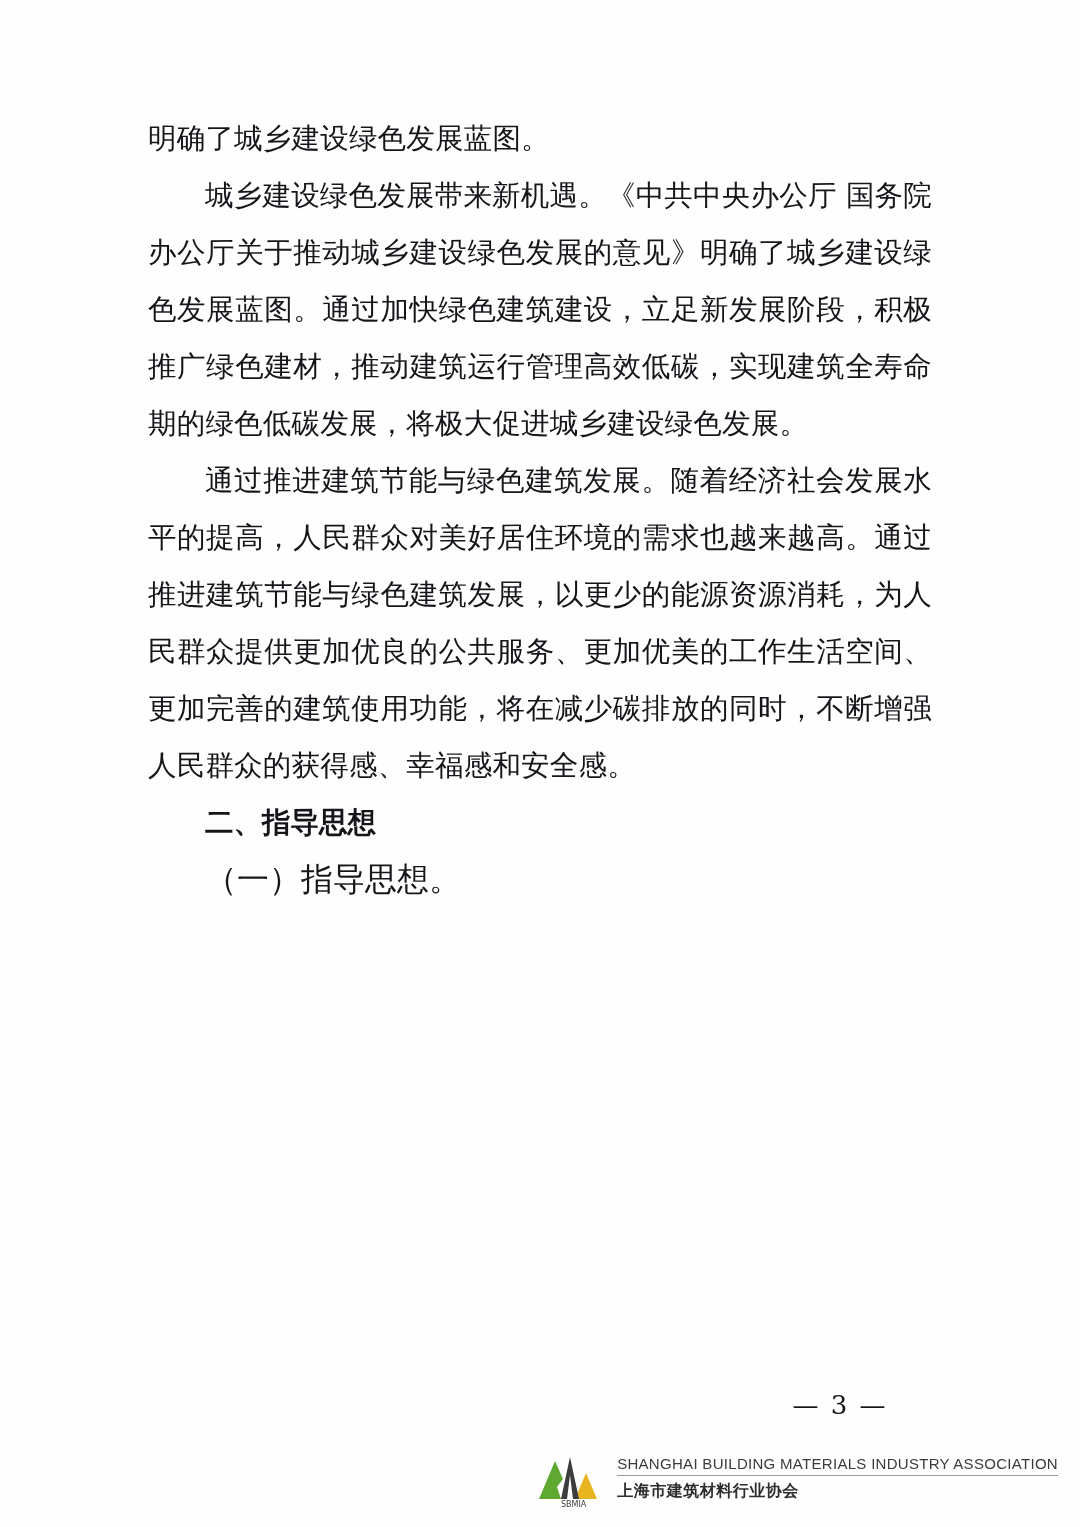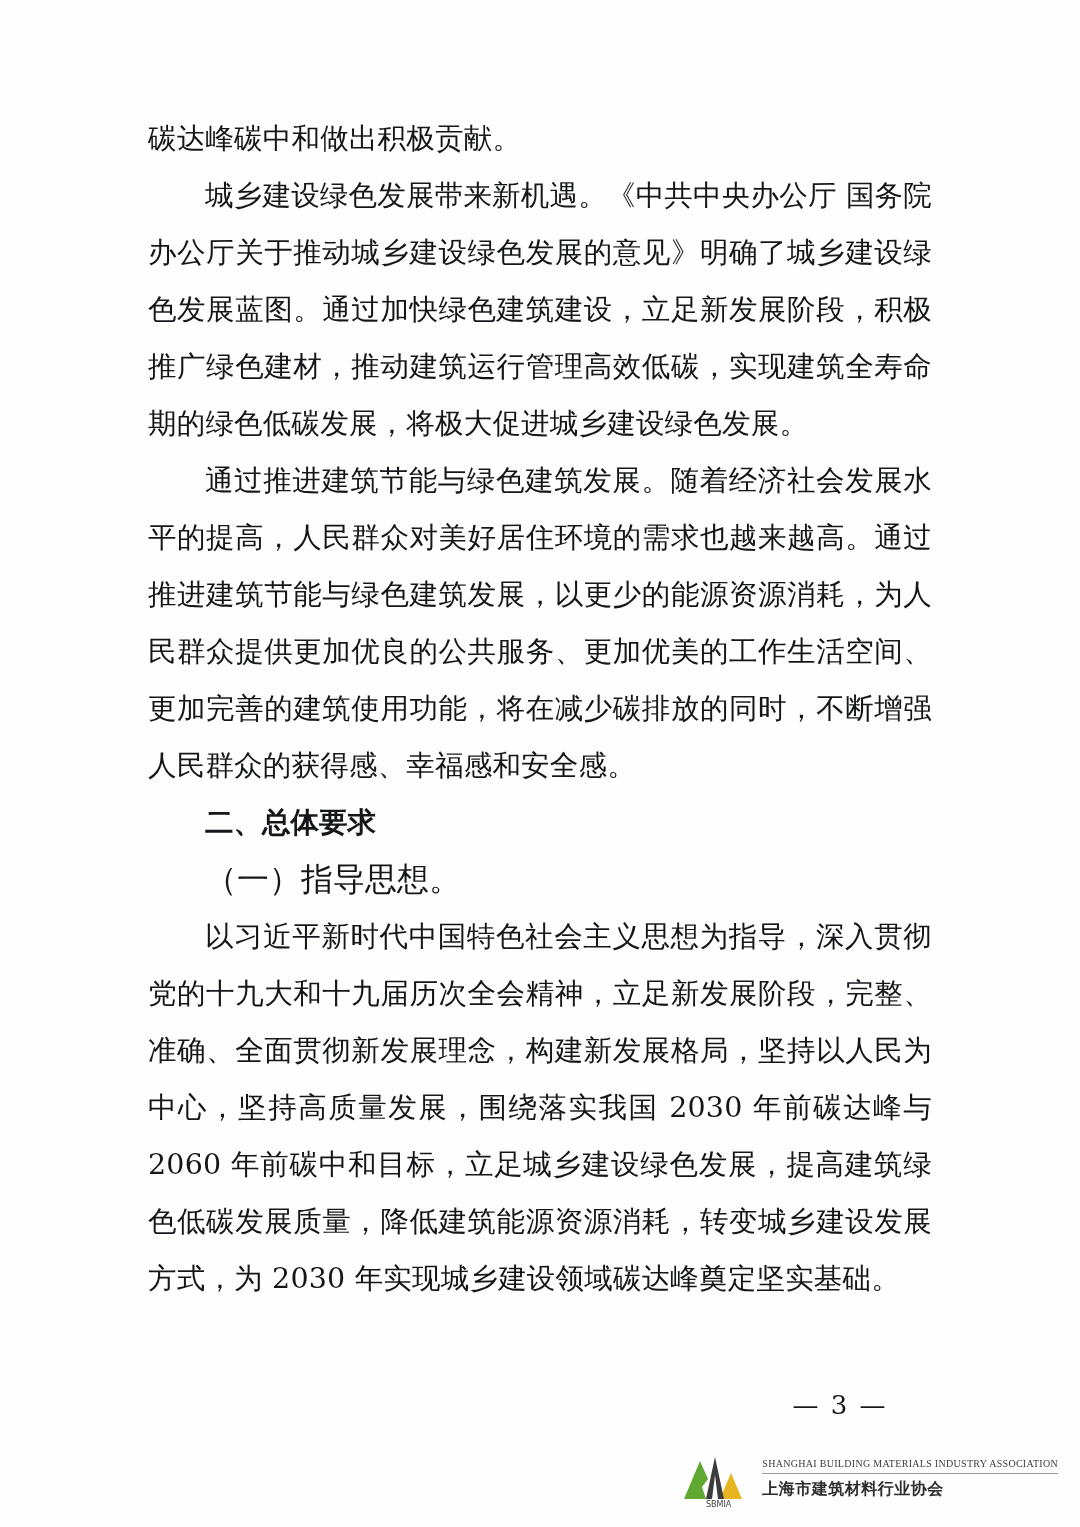--- a/index.html
+++ b/index.html
@@ -88,22 +88,22 @@
     position: relative;
     flex: 0 0 auto;
   }
   .logo-text {
     display: flex;
     flex-direction: column;
     justify-content: center;
     line-height: 1.15;
   }
   .logo-en {
-    font-family: Liberation Serif, serif;
-    font-size: 10px;
+    font-family: Liberation Sans, sans-serif;
+    font-size: 15px;
     color: #3b3b3b;
     letter-spacing: 0.3px;
     white-space: nowrap;
   }
   .logo-cn {
     font-family: "Liberation Sans", sans-serif;
     font-weight: bold;
     font-size: 16px;
     color: #2d2d2d;
     letter-spacing: 0.5px;
@@ -118,38 +118,35 @@
   }
 </style>
 </head>
 <body>
 
 <div class="page">
 
   <div class="content">
 
     <p class="para">
-      <span>碳达峰碳中和做出积极贡献。</span>
+      <span>明确了城乡建设绿色发展蓝图。</span>
     </p>
 
     <p class="para indent">
       <span class="lead">城乡建设绿色发展带来新机遇。</span><span>《中共中央办公厅  国务院办公厅关于推动城乡建设绿色发展的意见》明确了城乡建设绿色发展蓝图。通过加快绿色建筑建设，立足新发展阶段，积极推广绿色建材，推动建筑运行管理高效低碳，实现建筑全寿命期的绿色低碳发展，将极大促进城乡建设绿色发展。</span>
     </p>
 
     <p class="para indent">
       <span class="lead">通过推进建筑节能与绿色建筑发展。</span><span>随着经济社会发展水平的提高，人民群众对美好居住环境的需求也越来越高。通过推进建筑节能与绿色建筑发展，以更少的能源资源消耗，为人民群众提供更加优良的公共服务、更加优美的工作生活空间、更加完善的建筑使用功能，将在减少碳排放的同时，不断增强人民群众的获得感、幸福感和安全感。</span>
     </p>
 
-    <p class="heading">二、总体要求</p>
+    <p class="heading">二、指导思想</p>
 
     <p class="subheading">（一）指导思想。</p>
 
-    <p class="para indent">
-      <span>以习近平新时代中国特色社会主义思想为指导，深入贯彻党的十九大和十九届历次全会精神，立足新发展阶段，完整、准确、全面贯彻新发展理念，构建新发展格局，坚持以人民为中心，坚持高质量发展，围绕落实我国 2030 年前碳达峰与 2060 年前碳中和目标，立足城乡建设绿色发展，提高建筑绿色低碳发展质量，降低建筑能源资源消耗，转变城乡建设发展方式，为 2030 年实现城乡建设领域碳达峰奠定坚实基础。</span>
-    </p>
 
   </div>
 
   <div class="page-number">
     <span class="page-number-inner">— 3 —</span>
   </div>
 
   <div class="footer-logo">
     <div class="logo-mark">
       <svg width="74" height="62" viewBox="0 0 74 62" xmlns="http://www.w3.org/2000/svg">

